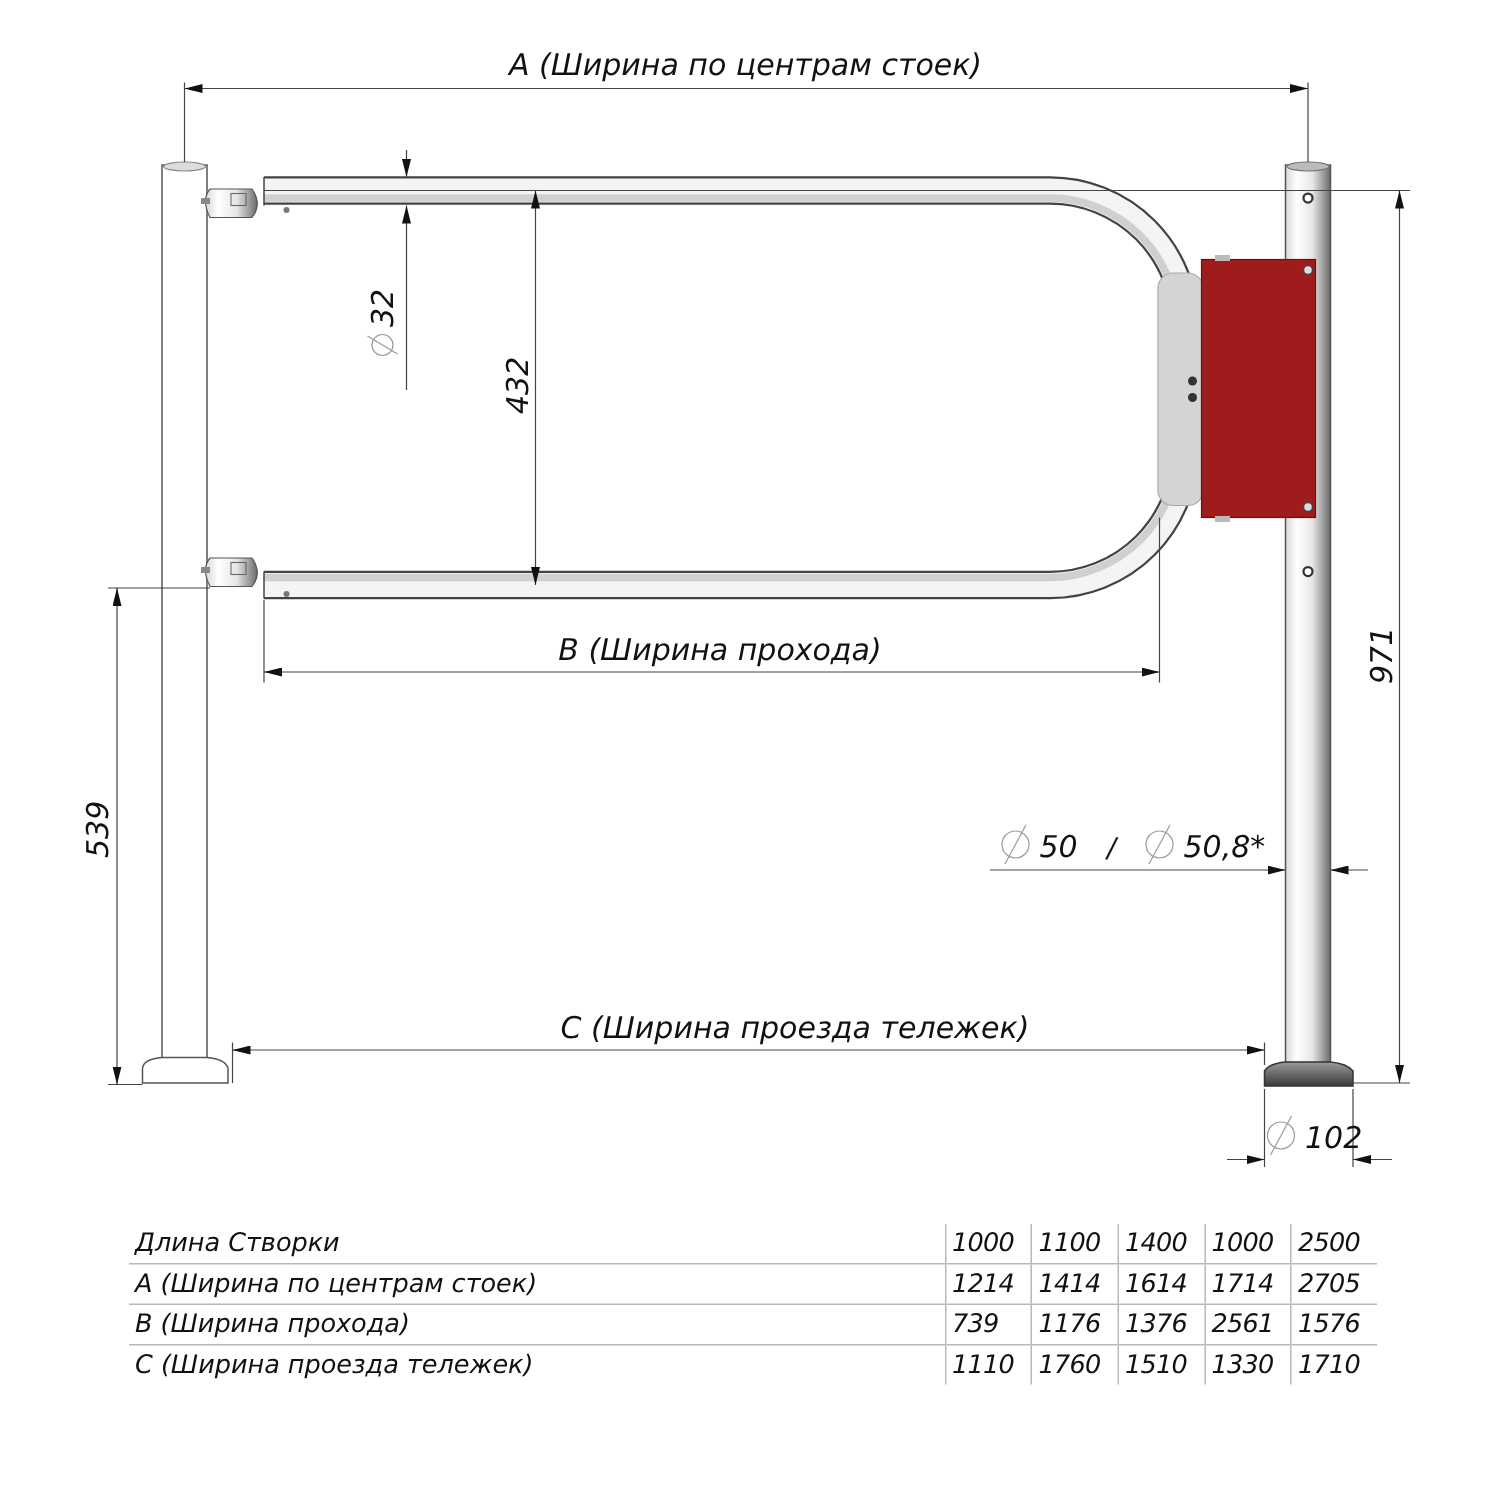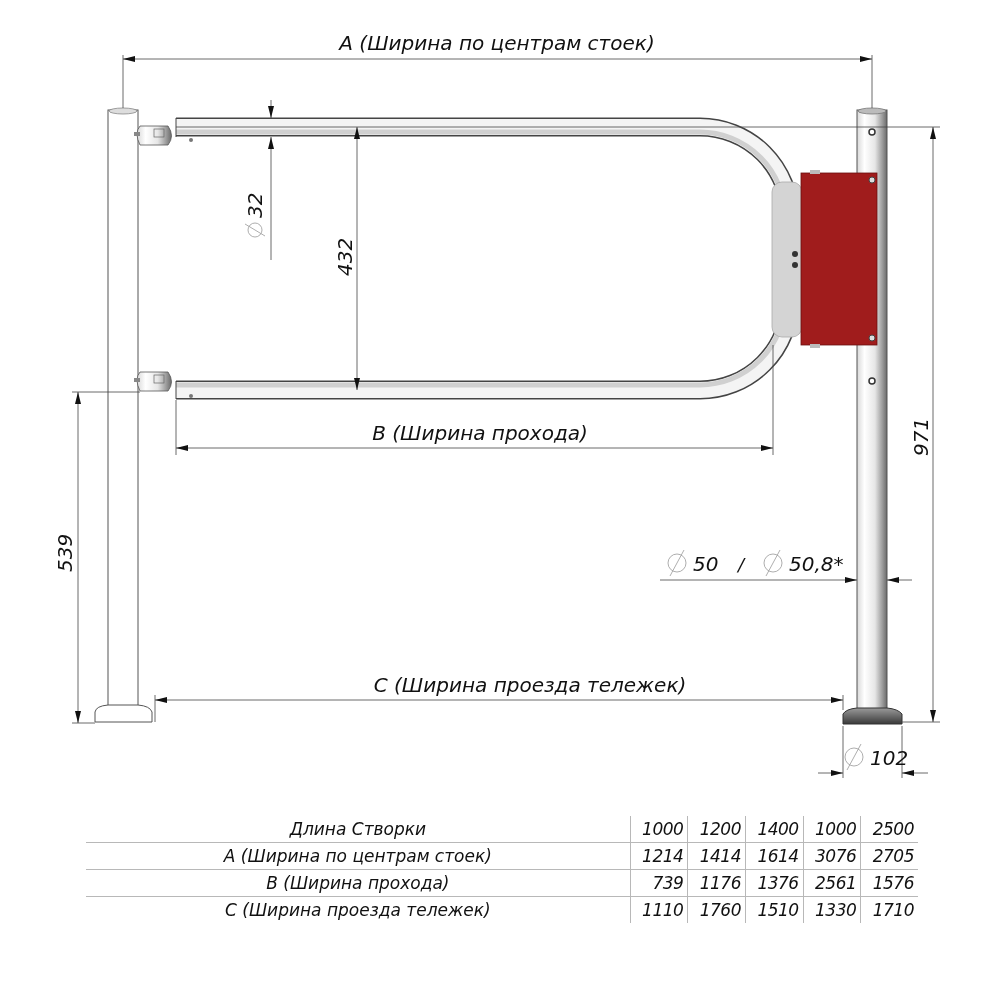--- a/index.html
+++ b/index.html
@@ -4,22 +4,22 @@
 <style>
   html, body { margin:0; padding:0; background:#ffffff; }
   body { width:1000px; height:1000px; position:relative; overflow:hidden;
          font-family:"DejaVu Sans", sans-serif; }
   #drawing { position:absolute; left:0; top:0; }
   .lbl { font-family:"DejaVu Sans", sans-serif; font-style:italic; fill:#111; }
   #spec-table { position:absolute; left:86px; top:816px; width:832px; border-collapse:collapse;
                 font-family:"DejaVu Sans", sans-serif; font-style:italic; color:#111; font-size:17px; }
   #spec-table td { padding:0 4px; height:26px; border-bottom:1px solid #b8b8b8; white-space:nowrap; }
   #spec-table tr:last-child td { border-bottom:none; }
-  #spec-table td.num { text-align:right; width:47px; border-left:1px solid #b8b8b8; letter-spacing:-0.5px; }
-  #spec-table td.name { width:520px;text-align:center; }
+  #spec-table td.num { width:47px; border-left:1px solid #b8b8b8; letter-spacing:-0.5px; }
+  #spec-table td.name { width:520px; }
 </style>
 </head>
 <body>
 
 <svg id="drawing" width="1000" height="800" viewBox="0 0 1000 800" xmlns="http://www.w3.org/2000/svg">
   <defs>
     <linearGradient id="postV" x1="0" x2="1" y1="0" y2="0">
       <stop offset="0" stop-color="#d8d8d8"></stop>
       <stop offset="0.25" stop-color="#ffffff"></stop>
       <stop offset="0.6" stop-color="#e6e6e6"></stop>
@@ -154,31 +154,31 @@
     <line x1="847" y1="770" x2="861" y2="744" stroke="#999" stroke-width="0.8"></line>
     <text class="lbl" x="870" y="765" font-size="20">102</text>
   </g>
 </svg>
 
 <table id="spec-table">
   <tbody>
     <tr>
       <td class="name">Длина Створки</td>
       <td class="num">1000</td>
-      <td class="num">1200</td>
+      <td class="num">1100</td>
       <td class="num">1400</td>
       <td class="num">1000</td>
       <td class="num">2500</td>
     </tr>
     <tr>
       <td class="name">A (Ширина по центрам стоек)</td>
       <td class="num">1214</td>
       <td class="num">1414</td>
       <td class="num">1614</td>
-      <td class="num">3076</td>
+      <td class="num">1714</td>
       <td class="num">2705</td>
     </tr>
     <tr>
       <td class="name">B (Ширина прохода)</td>
       <td class="num">739</td>
       <td class="num">1176</td>
       <td class="num">1376</td>
       <td class="num">2561</td>
       <td class="num">1576</td>
     </tr>

